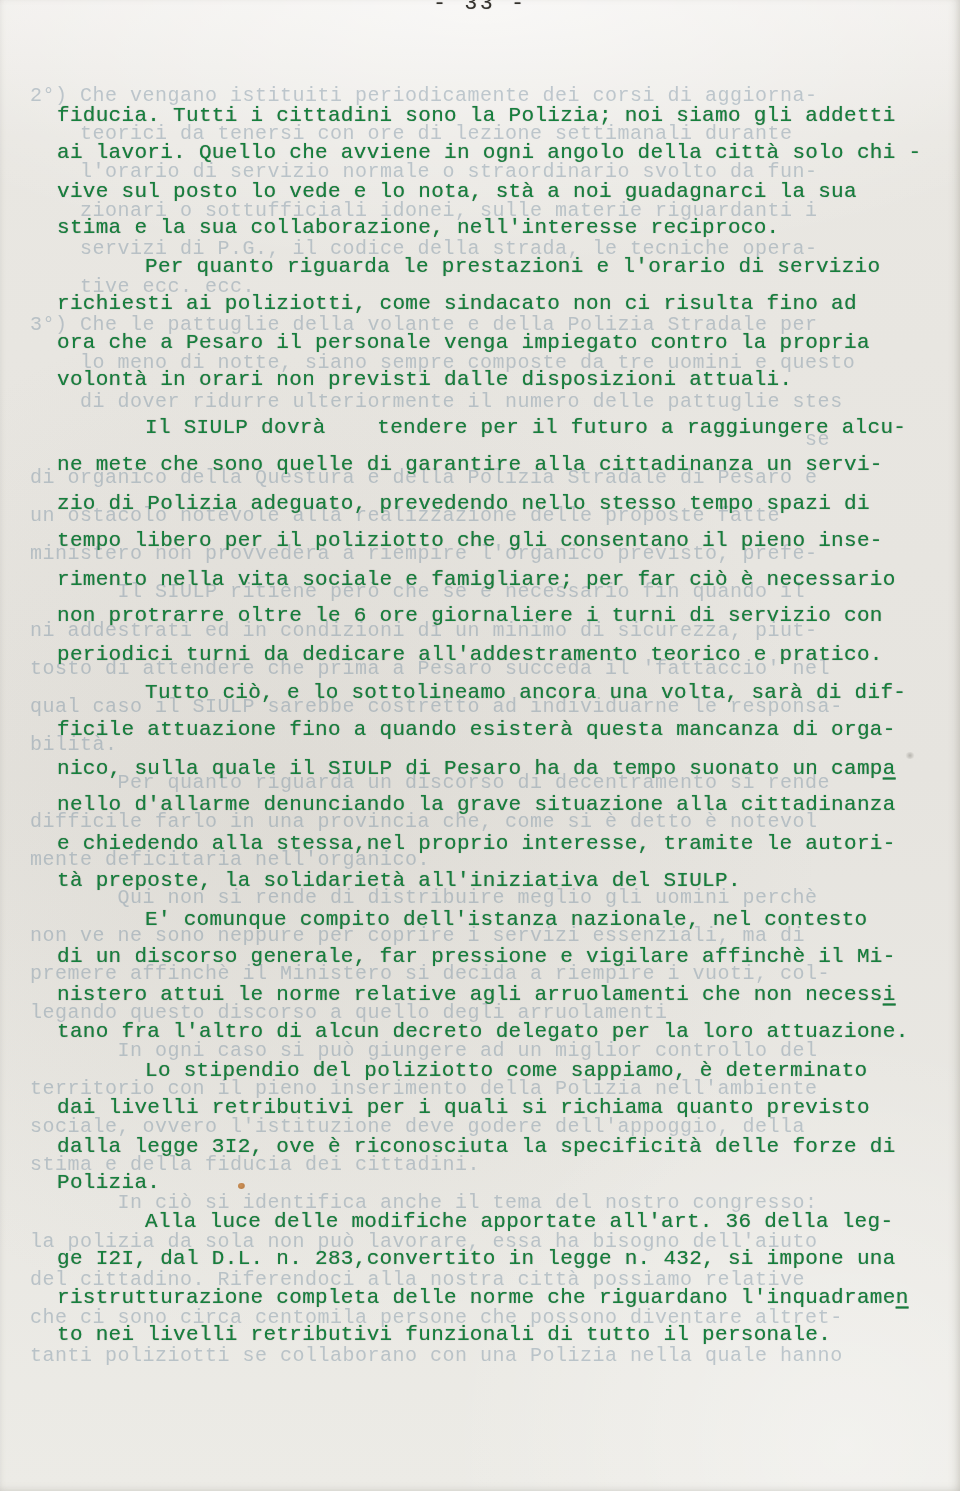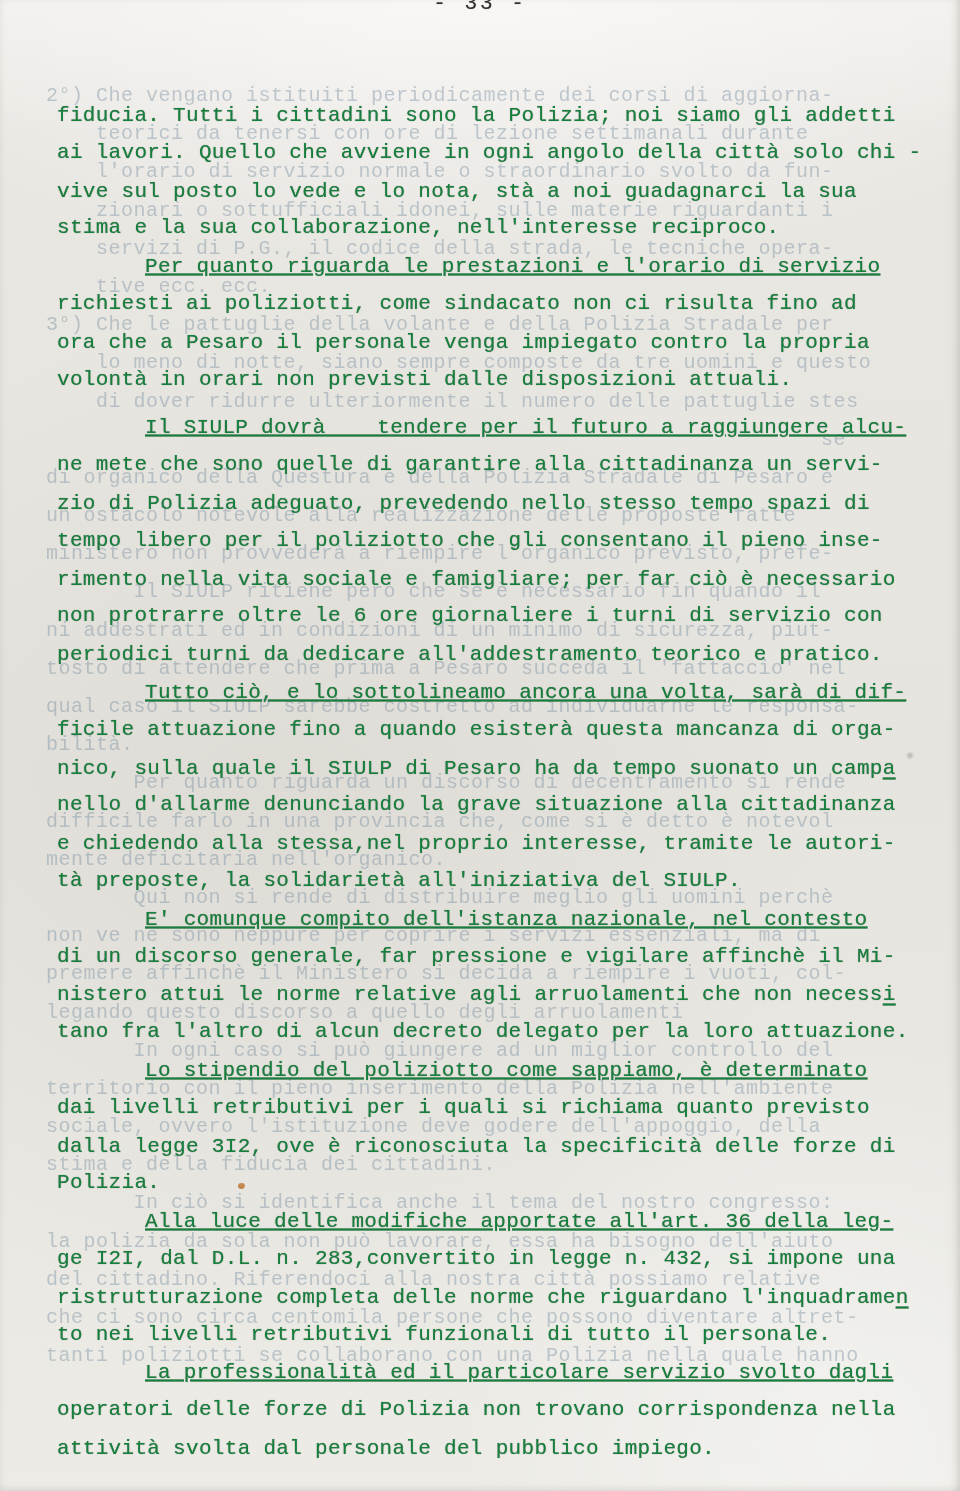--- a/index.html
+++ b/index.html
@@ -22,32 +22,32 @@
                 inset 0 -5px 10px -5px rgba(115,110,98,.18),
                 inset 4px 0 8px -6px rgba(115,110,98,.15);
   }
   
   .ghost-layer{
     position:absolute; left:30px; top:77px; width:926px;
     color:rgba(116,141,160,.42);
     font-size:20px; letter-spacing:.5px;
     filter:blur(.6px);
   }
-  .gline{ line-height:38.2px; height:38.2px; white-space:pre; overflow:hidden;margin-left:16px; }
+  .gline{ line-height:38.2px; height:38.2px; white-space:pre; overflow:hidden; }
   
   .doc-body{
     position:absolute; left:57px; top:96px; width:872px;
     color:#15803d;
     font-size:21px; letter-spacing:.3px;
     text-shadow:0 0 1px rgba(47,45,40,.55);
   }
   .para{ margin:0; }
   .para.gap{ margin-top:10px; }
   .line{ line-height:37.8px; height:37.8px; white-space:pre; }
-  .line.first{ padding-left:88px;text-decoration:underline; }
+  .line.first{ padding-left:88px; }
   .line:nth-child(odd){ transform:translateY(.5px); }
   .u{ text-decoration:underline; text-decoration-thickness:2px; text-underline-offset:4px; }
   
   .page-number{
     position:absolute; top:-8px; left:0; right:0;
     text-align:center;
     color:#33312c; font-size:21px; letter-spacing:3px;
     text-shadow:0 0 1px rgba(47,45,40,.5);
   }
   
@@ -148,21 +148,16 @@
       <div class="line">dai livelli retributivi per i quali si richiama quanto previsto</div>
       <div class="line">dalla legge 3I2, ove è riconosciuta la specificità delle forze di</div>
       <div class="line">Polizia.</div>
     </div>
     <div class="para">
       <div class="line first">Alla luce delle modifiche apportate all'art. 36 della leg-</div>
       <div class="line">ge I2I, dal D.L. n. 283,convertito in legge n. 432, si impone una</div>
       <div class="line">ristrutturazione completa delle norme che riguardano l'inquadrame<span class="u">n</span></div>
       <div class="line">to nei livelli retributivi funzionali di tutto il personale.</div>
     </div>
-    <div class="para">
-      <div class="line first">La professionalità ed il particolare servizio svolto dagli</div>
-      <div class="line">operatori delle forze di Polizia non trovano corrispondenza nella</div>
-      <div class="line">attività svolta dal personale del pubblico impiego.</div>
-    </div>
   </div>
 
 <div class="speck-rust"></div>
 <div class="speck-grey"></div>
 
 </body></html>

